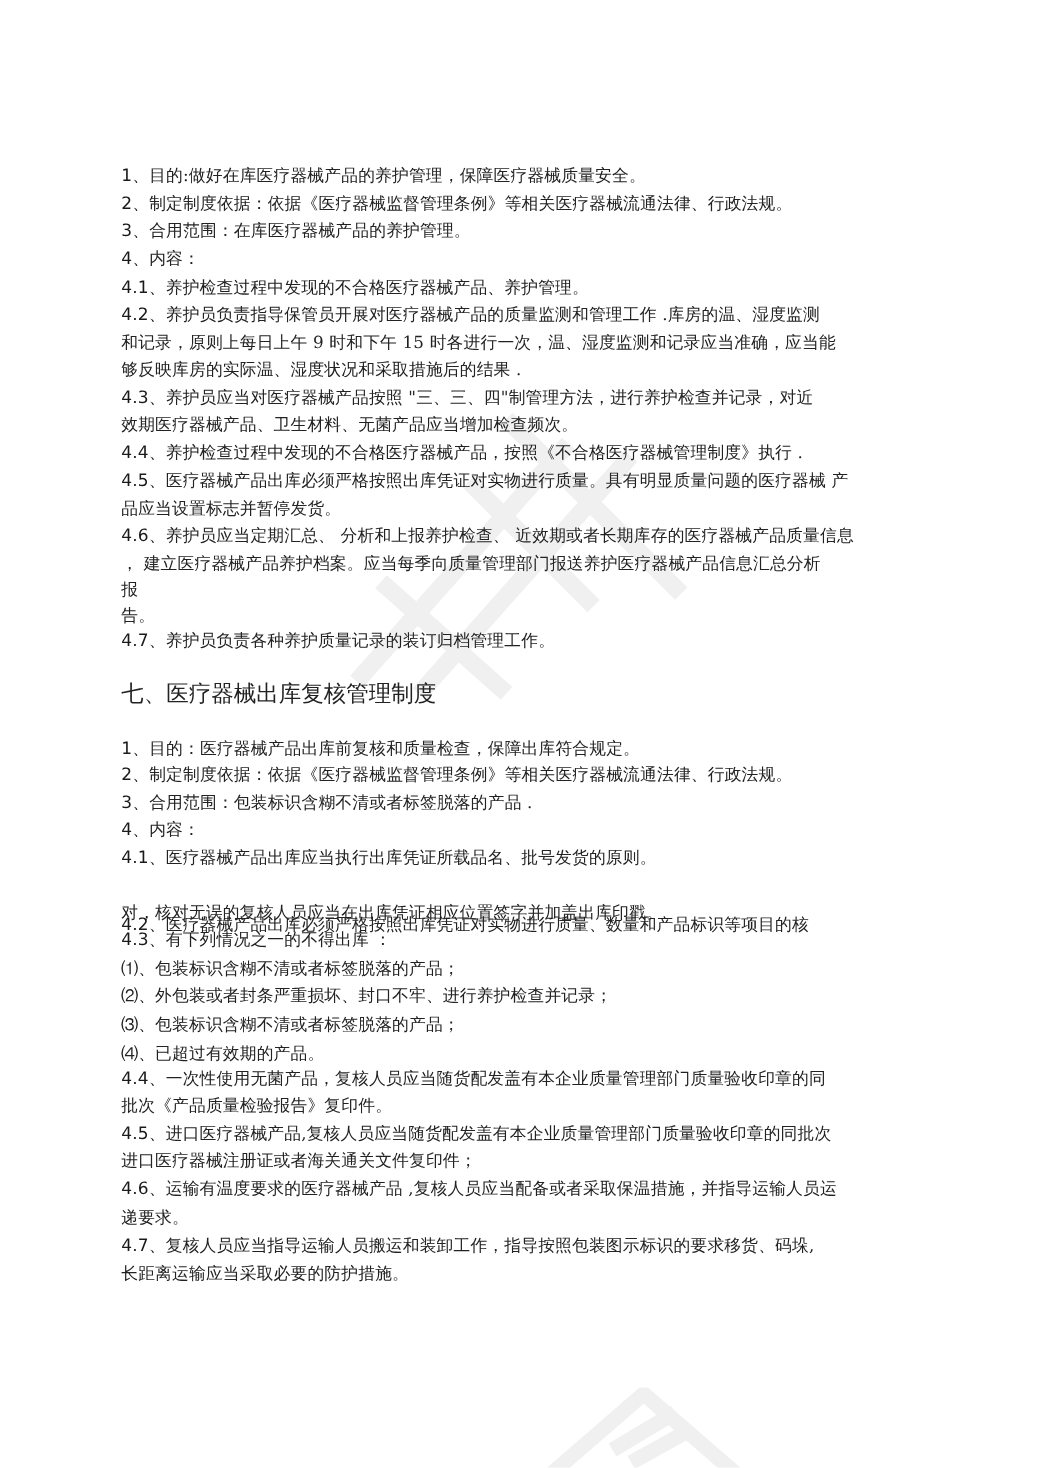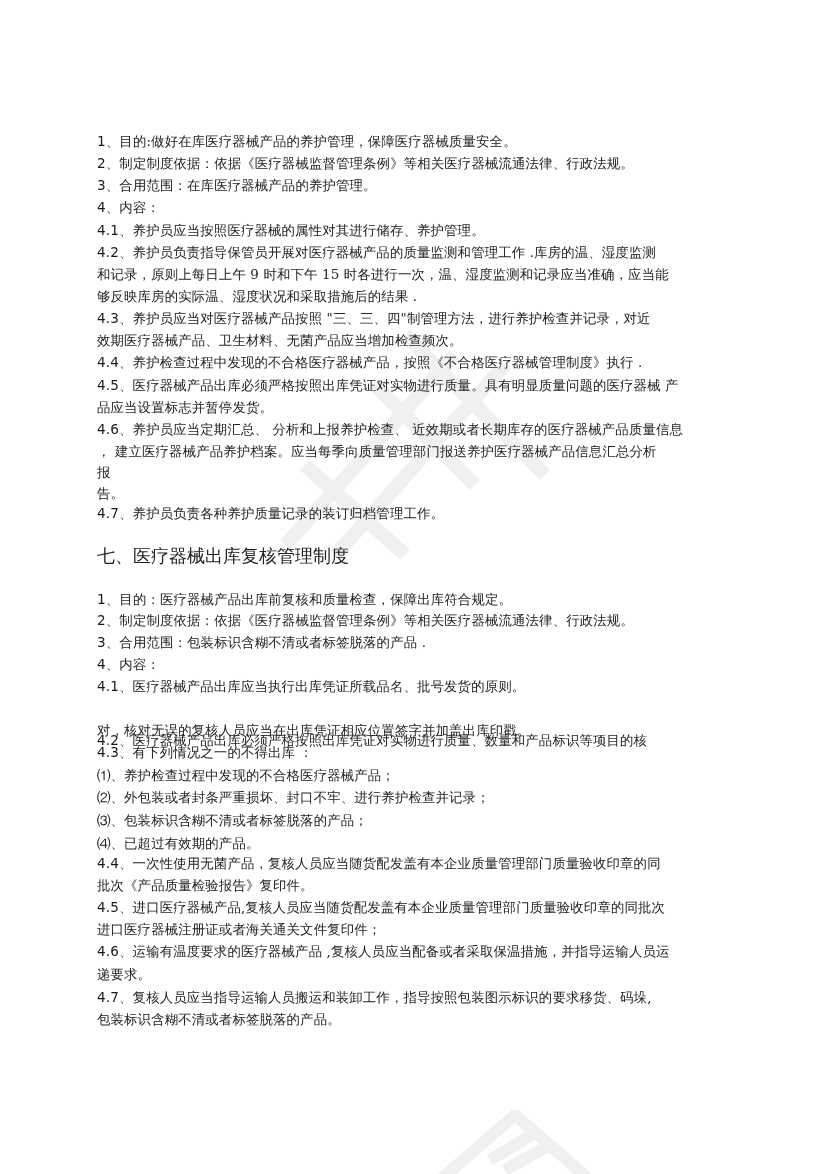--- a/index.html
+++ b/index.html
@@ -66,21 +66,21 @@
       <path d="M60 50 L110 20"></path>
       <path d="M75 60 L120 35"></path>
     </g>
   </svg>
 
   <div>
     <div class="line" style="top:131px"><span class="num">1</span><span>、目的:做好在库医疗器械产品的养护管理，保障医疗器械质量安全。</span></div>
     <div class="line" style="top:153px"><span class="num">2</span><span>、制定制度依据：依据《医疗器械监督管理条例》等相关医疗器械流通法律、行政法规。</span></div>
     <div class="line" style="top:175px"><span class="num">3</span><span>、合用范围：在库医疗器械产品的养护管理。</span></div>
     <div class="line" style="top:197px"><span class="num">4</span><span>、内容：</span></div>
-    <div class="line" style="top:220px"><span class="num">4.1</span><span>、养护员应当按照医疗器械的属性对其进行储存、养护管理。</span></div>
+    <div class="line" style="top:220px"><span class="num">4.1</span><span>、养护检查过程中发现的不合格医疗器械产品、养护管理。</span></div>
     <div class="line" style="top:242px"><span class="num">4.2</span><span>、养护员负责指导保管员开展对医疗器械产品的质量监测和管理工作 .库房的温、湿度监测</span></div>
     <div class="line" style="top:264px"><span class="num"></span><span>和记录，原则上每日上午 9 时和下午 15 时各进行一次，温、湿度监测和记录应当准确，应当能</span></div>
     <div class="line" style="top:286px"><span class="num"></span><span>够反映库房的实际温、湿度状况和采取措施后的结果 .</span></div>
     <div class="line" style="top:308px"><span class="num">4.3</span><span>、养护员应当对医疗器械产品按照 "三、三、四"制管理方法，进行养护检查并记录，对近</span></div>
     <div class="line" style="top:330px"><span class="num"></span><span>效期医疗器械产品、卫生材料、无菌产品应当增加检查频次。</span></div>
     <div class="line" style="top:352px"><span class="num">4.4</span><span>、养护检查过程中发现的不合格医疗器械产品，按照《不合格医疗器械管理制度》执行 .</span></div>
     <div class="line" style="top:375px"><span class="num">4.5</span><span>、医疗器械产品出库必须严格按照出库凭证对实物进行质量。具有明显质量问题的医疗器械 产</span></div>
     <div class="line" style="top:397px"><span class="num"></span><span>品应当设置标志并暂停发货。</span></div>
     <div class="line" style="top:419px"><span class="num">4.6</span><span>、养护员应当定期汇总、 分析和上报养护检查、 近效期或者长期库存的医疗器械产品质量信息</span></div>
     <div class="line" style="top:441px"><span class="num"></span><span>， 建立医疗器械产品养护档案。应当每季向质量管理部门报送养护医疗器械产品信息汇总分析</span></div>
@@ -93,27 +93,27 @@
 
   <div>
     <div class="line" style="top:589px"><span class="num">1</span><span>、目的：医疗器械产品出库前复核和质量检查，保障出库符合规定。</span></div>
     <div class="line" style="top:610px"><span class="num">2</span><span>、制定制度依据：依据《医疗器械监督管理条例》等相关医疗器械流通法律、行政法规。</span></div>
     <div class="line" style="top:632px"><span class="num">3</span><span>、合用范围：包装标识含糊不清或者标签脱落的产品 .</span></div>
     <div class="line" style="top:654px"><span class="num">4</span><span>、内容：</span></div>
     <div class="line" style="top:676px"><span class="num">4.1</span><span>、医疗器械产品出库应当执行出库凭证所载品名、批号发货的原则。</span></div>
     <div class="line" style="top:730px"><span class="num">4.2</span><span>、医疗器械产品出库必须严格按照出库凭证对实物进行质量、数量和产品标识等项目的核</span></div>
     <div class="line" style="top:720px"><span class="num"></span><span>对，核对无误的复核人员应当在出库凭证相应位置签字并加盖出库印戳。</span></div>
     <div class="line" style="top:742px"><span class="num">4.3</span><span>、有下列情况之一的不得出库 ：</span></div>
-    <div class="line" style="top:765px"><span class="num"></span><span>⑴、养护检查过程中发现的不合格医疗器械产品；</span></div>
+    <div class="line" style="top:765px"><span class="num"></span><span>⑴、包装标识含糊不清或者标签脱落的产品；</span></div>
     <div class="line" style="top:787px"><span class="num"></span><span>⑵、外包装或者封条严重损坏、封口不牢、进行养护检查并记录；</span></div>
     <div class="line" style="top:810px"><span class="num"></span><span>⑶、包装标识含糊不清或者标签脱落的产品；</span></div>
     <div class="line" style="top:833px"><span class="num"></span><span>⑷、已超过有效期的产品。</span></div>
     <div class="line" style="top:853px"><span class="num">4.4</span><span>、一次性使用无菌产品，复核人员应当随货配发盖有本企业质量管理部门质量验收印章的同</span></div>
     <div class="line" style="top:875px"><span class="num"></span><span>批次《产品质量检验报告》复印件。</span></div>
     <div class="line" style="top:897px"><span class="num">4.5</span><span>、进口医疗器械产品,复核人员应当随货配发盖有本企业质量管理部门质量验收印章的同批次</span></div>
     <div class="line" style="top:919px"><span class="num"></span><span>进口医疗器械注册证或者海关通关文件复印件；</span></div>
     <div class="line" style="top:941px"><span class="num">4.6</span><span>、运输有温度要求的医疗器械产品 ,复核人员应当配备或者采取保温措施，并指导运输人员运</span></div>
     <div class="line" style="top:964px"><span class="num"></span><span>递要求。</span></div>
     <div class="line" style="top:987px"><span class="num">4.7</span><span>、复核人员应当指导运输人员搬运和装卸工作，指导按照包装图示标识的要求移货、码垛,</span></div>
-    <div class="line" style="top:1009px"><span class="num"></span><span>包装标识含糊不清或者标签脱落的产品。</span></div>
+    <div class="line" style="top:1009px"><span class="num"></span><span>长距离运输应当采取必要的防护措施。</span></div>
   </div>
 
 </div>
 
 </body></html>

